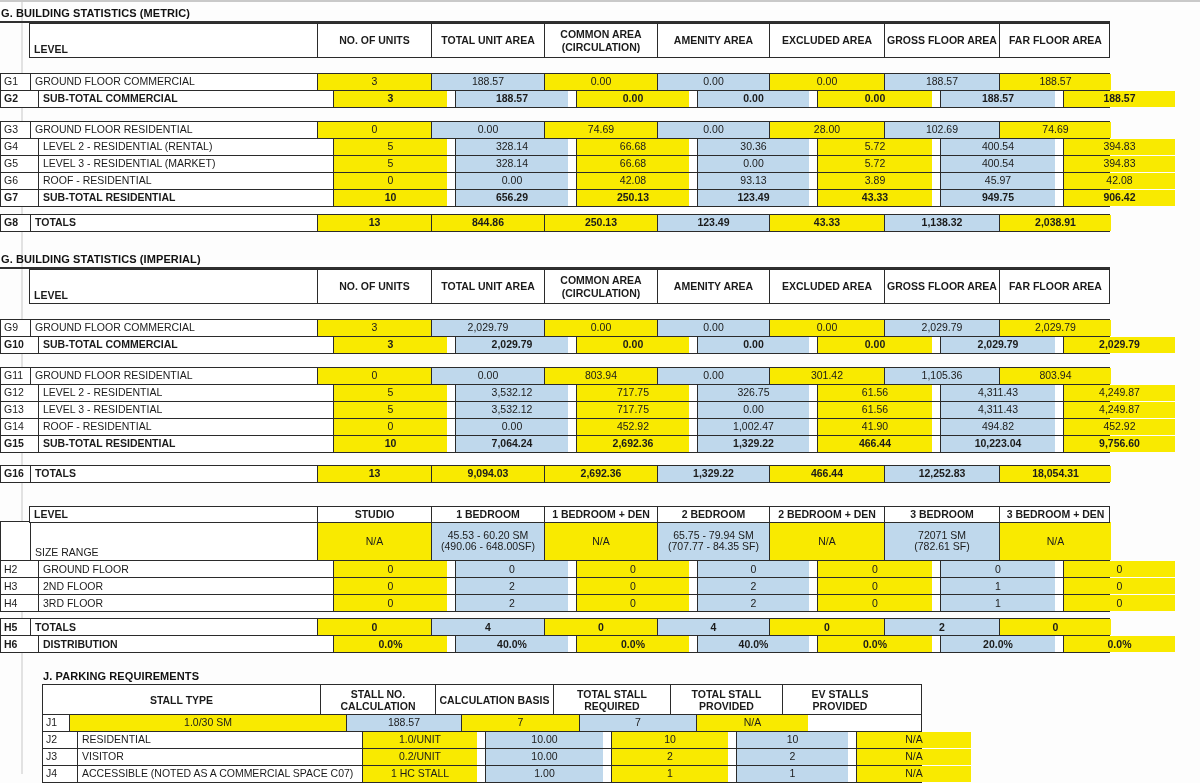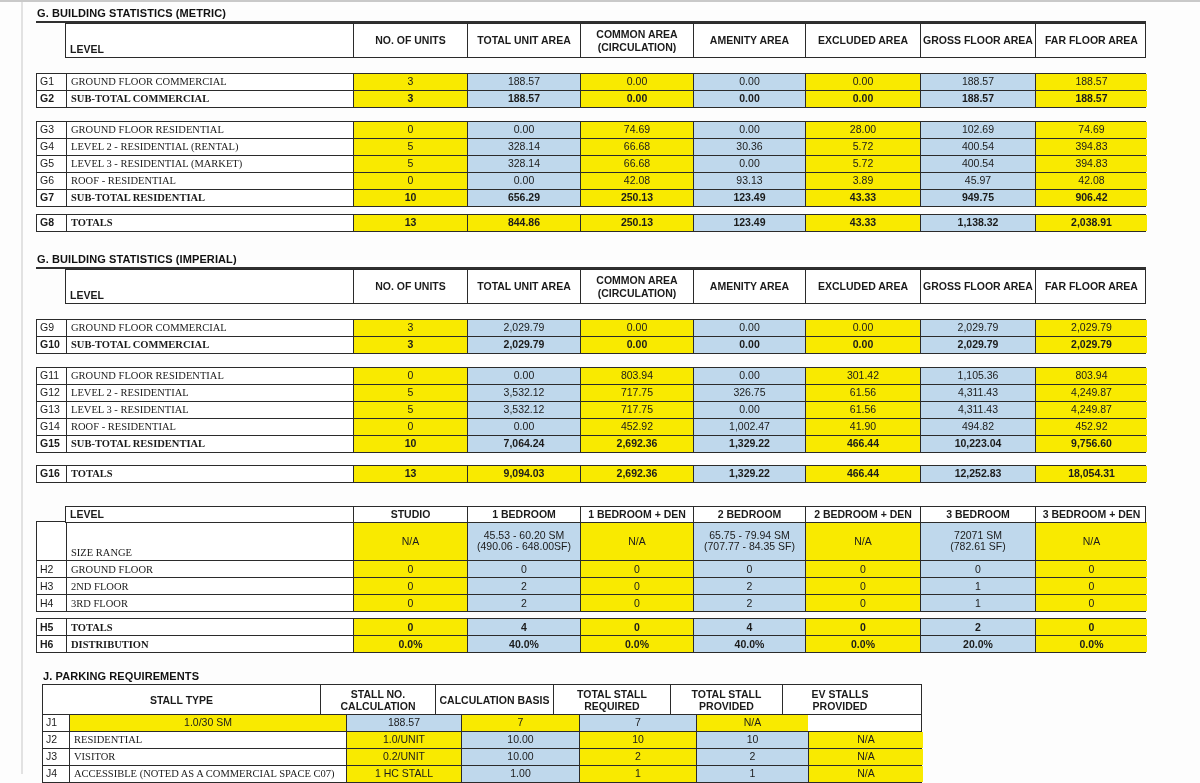--- a/index.html
+++ b/index.html
@@ -10,21 +10,21 @@
   }
   html,body{margin:0;padding:0;}
   body{
     width:1200px;height:783px;background:#fdfdfd;overflow:hidden;
     font-family:"Liberation Sans", sans-serif;color:var(--txt);
     position:relative;
   }
   .top-edge{position:absolute;top:0;left:0;width:1200px;height:2px;background:#c9c9c9;}
   .left-edge{position:absolute;top:2px;left:21px;width:2px;height:772px;background:#e2e2e2;}
 
-  .section{position:relative;margin-left:36px;width:1110px;}
+  .section{position:relative;width:1110px;}
   .sec-metric{margin-top:7px;}
   .sec-imperial{margin-top:21px;}
   .sec-unit{margin-top:23px;}
   .sec-parking{margin-top:17px;margin-left:42px;width:880px;}
 
   .tbl-title{
     font-size:11px;font-weight:bold;color:#111;
     padding:0 0 2px 1px;letter-spacing:.1px;white-space:nowrap;
   }
   .underlined{border-bottom:2px solid #303030;}
@@ -37,30 +37,30 @@
     display:flex;align-items:center;justify-content:center;text-align:center;
     font-weight:bold;font-size:10.5px;line-height:1.18;white-space:pre-line;
     border-left:1.2px solid var(--bd);
   }
   .head-cell:first-child{border-left:none;}
   .level-head-tall{align-items:flex-end;justify-content:flex-start;padding:0 0 2px 4px;}
   .level-head-short{justify-content:flex-start;padding-left:4px;}
 
   .box{border:1.5px solid var(--bd);background:#fff;position:relative;}
   .grid-row{display:grid;height:16px;}
-  .grid-row + .grid-row{border-top:1.2px solid var(--bd);}
+  .grid-row + .grid-row{border-top:1.2px solid var(--bd);gap:8px;}
   .grid-row.tall{height:38px;}
   .cell{
     display:flex;align-items:center;justify-content:center;
     font-size:10.5px;line-height:1.12;text-align:center;white-space:pre-line;
     border-left:1.2px solid var(--bd);overflow:hidden;
   }
   .cell:first-child{border-left:none;}
   .id{justify-content:flex-start;padding-left:3px;}
-  .label{justify-content:flex-start;padding-left:4px;text-align:left;font-family:Liberation Serif, serif;}
+  .label{justify-content:flex-start;padding-left:4px;text-align:left;}
   .tall .id,.tall .label{align-items:flex-end;padding-bottom:2px;}
   .b .cell{font-weight:bold;}
   .fy{background:var(--yellow);}
   .fb{background:var(--blue);}
   .spacer{background:transparent;}
   .attach{margin-top:-1.6px;}
 </style>
 </head>
 <body>
 

